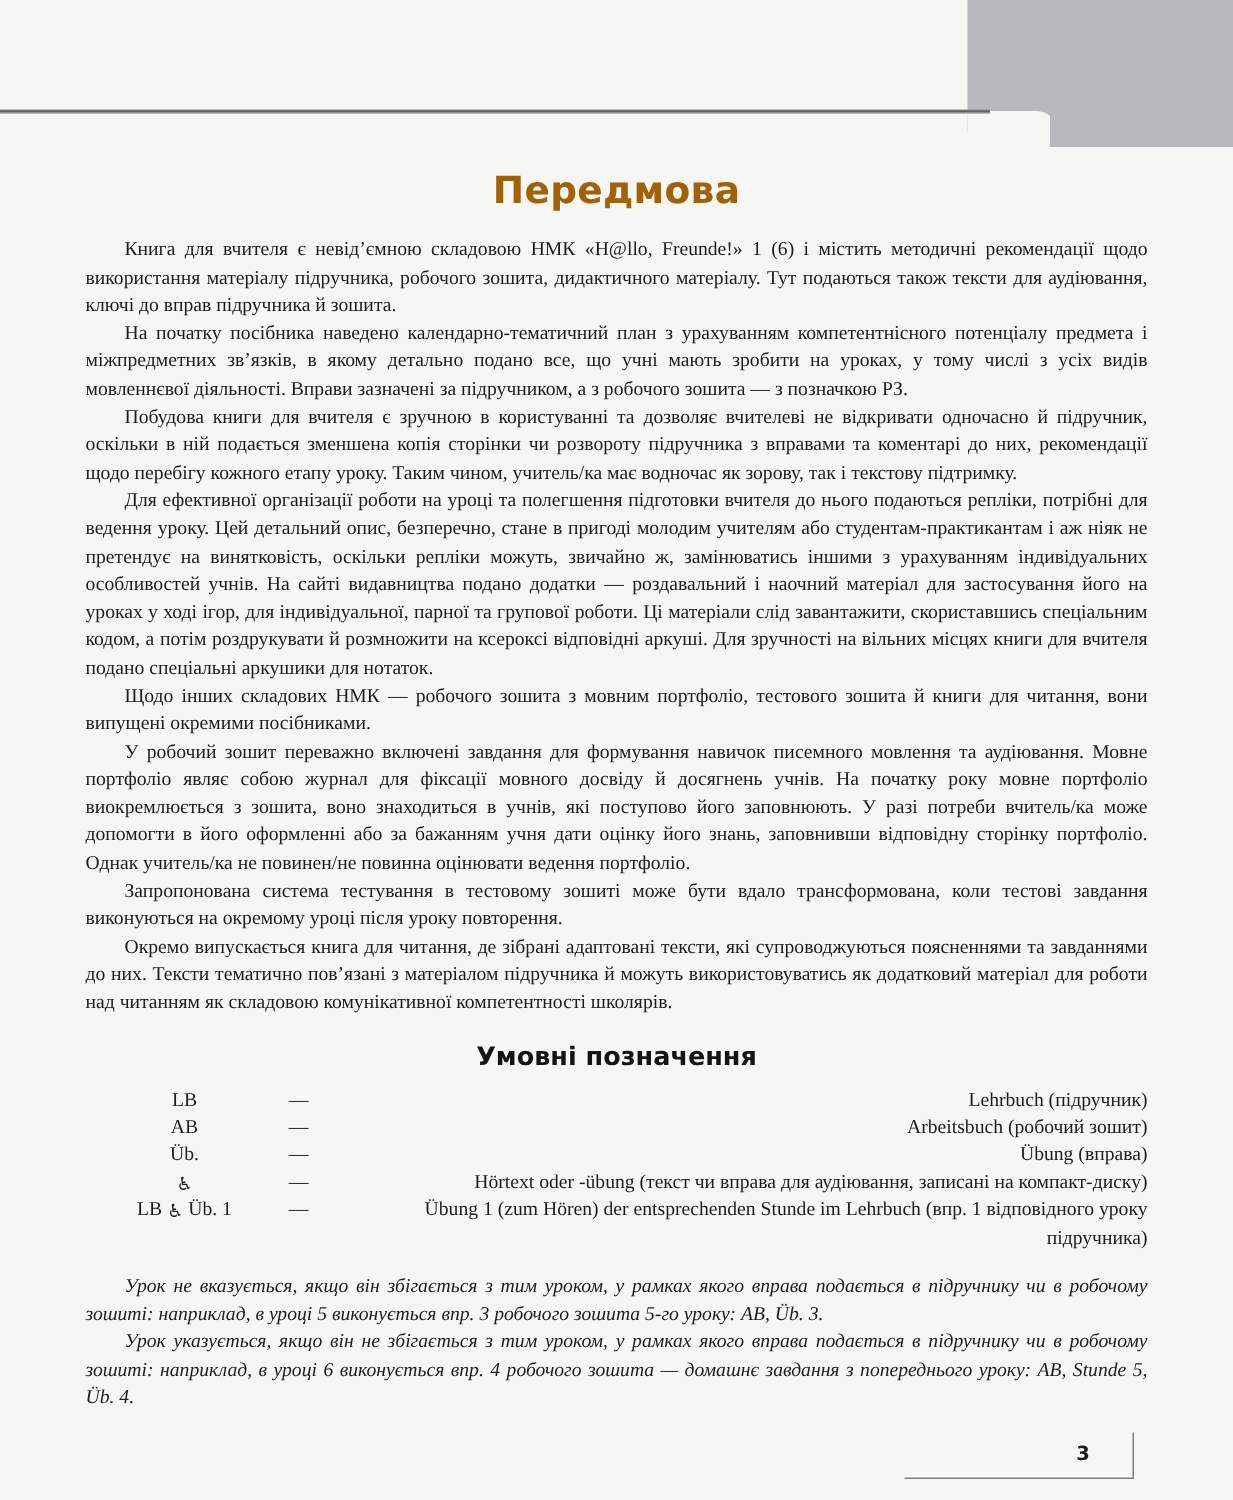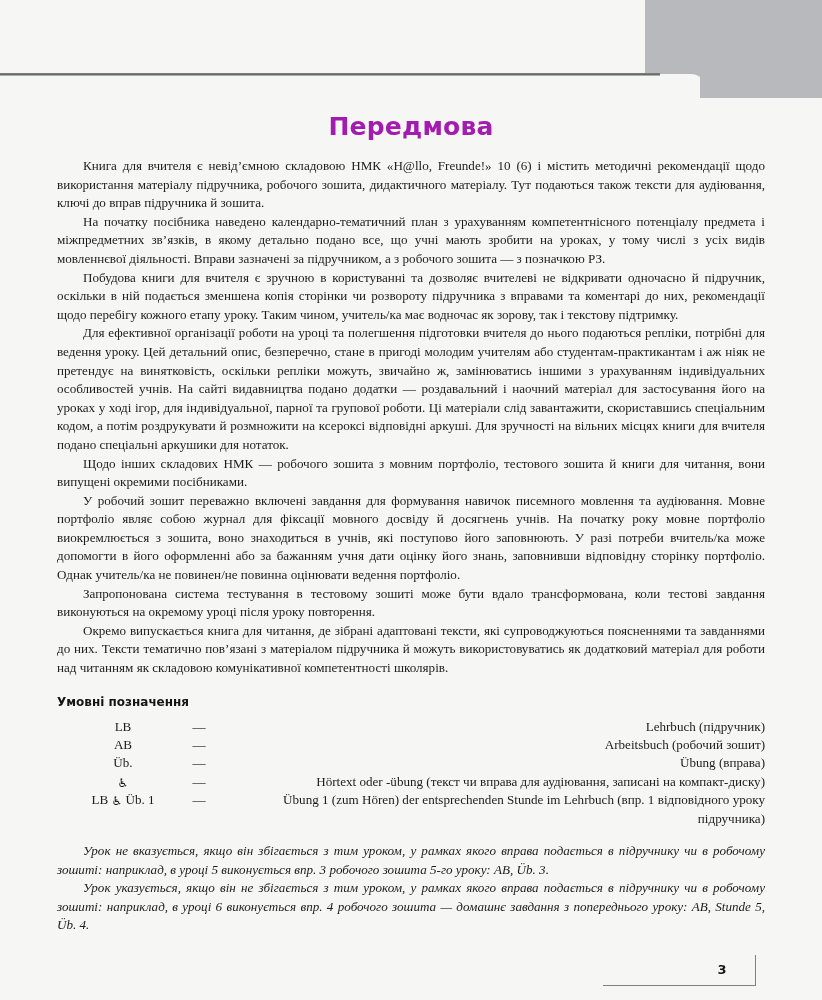--- a/index.html
+++ b/index.html
@@ -62,40 +62,41 @@
     padding: 112px 57px 0 57px;
   }
 
   .page-title {
     text-align: center;
     font-family: "DejaVu Sans", "Liberation Sans", sans-serif;
     font-weight: bold;
     font-size: 25px;
     letter-spacing: 0.2px;
     margin: 0 0 16px 0;
-    color: #a21caf;
+    color: #a16207;
   }
 
   p.body-par {
     margin: 0;
     text-align: justify;
     text-justify: inter-word;
     font-size: 13.1px;
     line-height: 18.6px;
     text-indent: 26px;
     hyphens: manual;
   }
 
   
   .legend-heading {
     font-family: "DejaVu Sans", "Liberation Sans", sans-serif;
     font-weight: bold;
-    font-size: 12px;
+    font-size: 17px;
     margin: 17px 0 9px 0;
     color: #141414;
+    text-align: center;
   }
 
   table.legend {
     border-collapse: collapse;
     margin: 0 0 0 0;
     width: 100%;
   }
   table.legend td {
     font-size: 13.1px;
     line-height: 18.4px;
@@ -169,21 +170,21 @@
 <div class="deco-block"></div>
 <div class="deco-notch"></div>
 <div class="deco-notch-fill"></div>
 <div class="header-rule"></div>
 
 <div class="page">
 
   <h1 class="page-title">Передмова</h1>
 
   <div>
-    <p class="body-par">Книга для вчителя є невід’ємною складовою НМК «H@llo, Freunde!» 10 (6) і містить методичні рекомендації щодо використання матеріалу підручника, робочого зошита, дидактичного матеріалу. Тут подаються також тексти для аудіювання, ключі до вправ підручника й зошита.</p>
+    <p class="body-par">Книга для вчителя є невід’ємною складовою НМК «H@llo, Freunde!» 1 (6) і містить методичні рекомендації щодо використання матеріалу підручника, робочого зошита, дидактичного матеріалу. Тут подаються також тексти для аудіювання, ключі до вправ підручника й зошита.</p>
     <p class="body-par">На початку посібника наведено календарно-тематичний план з урахуванням компетентнісного потенціалу предмета і міжпредметних зв’язків, в якому детально подано все, що учні мають зробити на уроках, у тому числі з усіх видів мовленнєвої діяльності. Вправи зазначені за підручником, а з робочого зошита — з позначкою РЗ.</p>
     <p class="body-par">Побудова книги для вчителя є зручною в користуванні та дозволяє вчителеві не відкривати одночасно й підручник, оскільки в ній подається зменшена копія сторінки чи розвороту підручника з вправами та коментарі до них, рекомендації щодо перебігу кожного етапу уроку. Таким чином, учитель/ка має водночас як зорову, так і текстову підтримку.</p>
     <p class="body-par">Для ефективної організації роботи на уроці та полегшення підготовки вчителя до нього подаються репліки, потрібні для ведення уроку. Цей детальний опис, безперечно, стане в пригоді молодим учителям або студентам-практикантам і аж ніяк не претендує на винятковість, оскільки репліки можуть, звичайно ж, замінюватись іншими з урахуванням індивідуальних особливостей учнів. На сайті видавництва подано додатки — роздавальний і наочний матеріал для застосування його на уроках у ході ігор, для індивідуальної, парної та групової роботи. Ці матеріали слід завантажити, скориставшись спеціальним кодом, а потім роздрукувати й розмножити на ксероксі відповідні аркуші. Для зручності на вільних місцях книги для вчителя подано спеціальні аркушики для нотаток.</p>
     <p class="body-par">Щодо інших складових НМК — робочого зошита з мовним портфоліо, тестового зошита й книги для читання, вони випущені окремими посібниками.</p>
     <p class="body-par">У робочий зошит переважно включені завдання для формування навичок писемного мовлення та аудіювання. Мовне портфоліо являє собою журнал для фіксації мовного досвіду й досягнень учнів. На початку року мовне портфоліо виокремлюється з зошита, воно знаходиться в учнів, які поступово його заповнюють. У разі потреби вчитель/ка може допомогти в його оформленні або за бажанням учня дати оцінку його знань, заповнивши відповідну сторінку портфоліо. Однак учитель/ка не повинен/не повинна оцінювати ведення портфоліо.</p>
     <p class="body-par">Запропонована система тестування в тестовому зошиті може бути вдало трансформована, коли тестові завдання виконуються на окремому уроці після уроку повторення.</p>
     <p class="body-par">Окремо випускається книга для читання, де зібрані адаптовані тексти, які супроводжуються поясненнями та завданнями до них. Тексти тематично пов’язані з матеріалом підручника й можуть використовуватись як додатковий матеріал для роботи над читанням як складовою комунікативної компетентності школярів.</p>
   </div>
 
   <div class="legend-heading">Умовні позначення</div>

